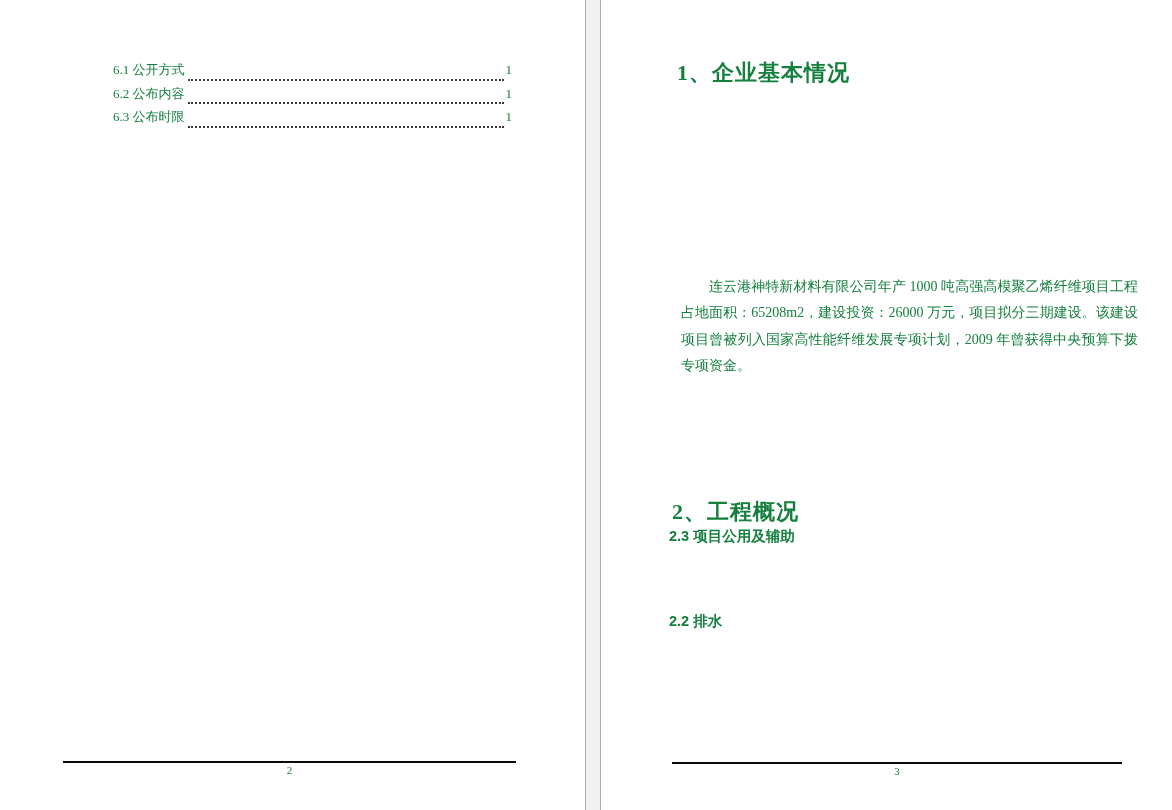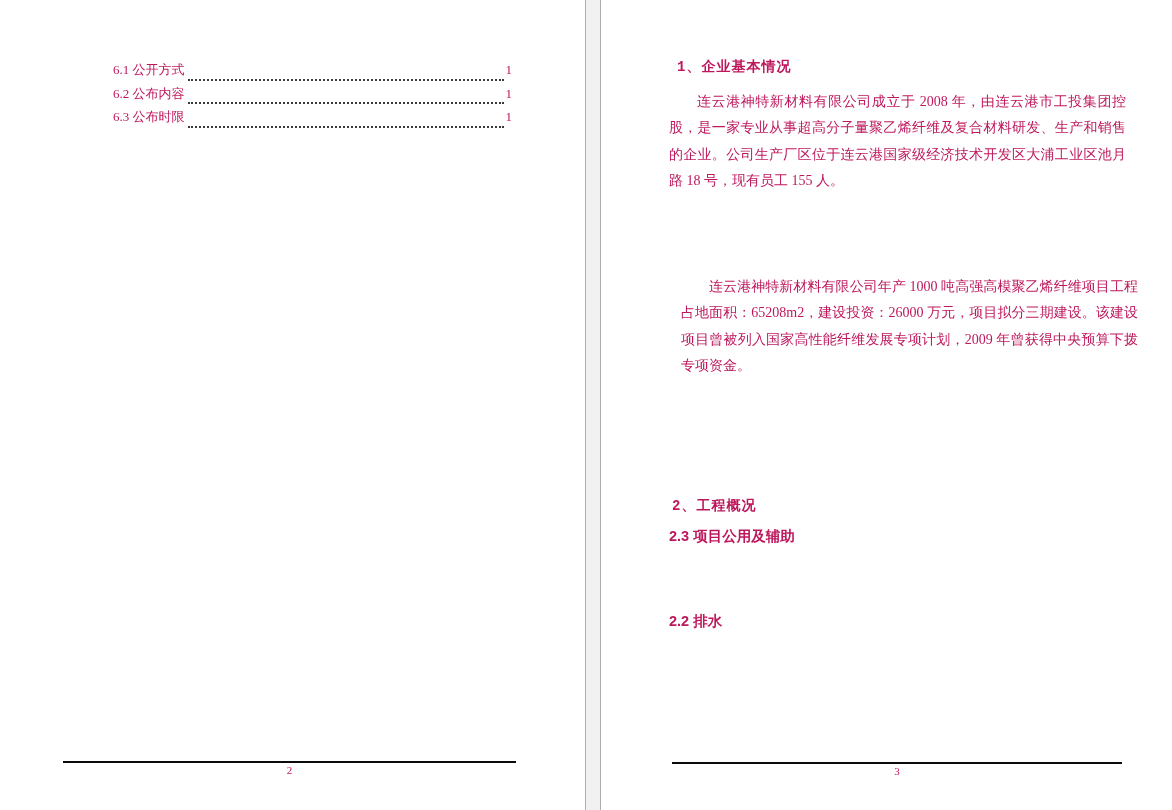--- a/index.html
+++ b/index.html
@@ -1,21 +1,21 @@
 <!DOCTYPE html>
 <html><head>
 <meta charset="utf-8">
 <style>
   * { margin:0; padding:0; box-sizing:border-box; }
   html,body { background:#ffffff; }
   .canvas {
     position:relative; width:1172px; height:810px;
     background:#ffffff; overflow:hidden;
     font-family:"Liberation Serif","DejaVu Serif",serif;
-    color:#be185d;
+    color:#15803d;
   }
   .page { position:absolute; top:0; height:810px; background:#ffffff; }
   .page-left  { left:0;   width:585px; }
   .page-right { left:601px; width:571px; }
   .page-gap {
     position:absolute; top:0; left:585px; width:16px; height:810px;
     background:#f1f1f1;
     border-left:1px solid #adadad; border-right:1px solid #adadad;
   }
 
@@ -39,22 +39,22 @@
   .footer-rule.right { left:71px; width:450px; top:762px; }
   .footer-num {
     position:absolute; text-align:center; font-size:11px; top:764px;
   }
   .footer-num.left  { left:63px; width:453px; }
   .footer-num.right { left:71px; width:450px; top:765px; }
 
   
   .h-chapter {
     position:absolute; left:76px;
-    font-family:Liberation Mono, monospace;
-    font-size:14px; font-weight:bold; letter-spacing:1px;
+    font-family:Liberation Serif, serif;
+    font-size:22px; font-weight:bold; letter-spacing:1px;
   }
   .h-sub {
     position:absolute; left:68px;
     font-family:"Liberation Sans","DejaVu Sans",sans-serif;
     font-size:14.5px; font-weight:bold;
   }
   .body-p {
     position:absolute; left:68px; width:457px;
     font-size:14px; line-height:26.3px;
     text-align:justify; text-indent:2em;
@@ -101,21 +101,20 @@
     <div class="footer-rule left"></div>
     <div class="footer-num left">2</div>
   </section>
 
   <div class="page-gap"></div>
 
   <section class="page page-right">
 
     <h1 id="h1-1" class="h-chapter">1、企业基本情况</h1>
 
-    <p id="p-1-1" class="body-p">连云港神特新材料有限公司成立于 2008 年，由连云港市工投集团控股，是一家专业从事超高分子量聚乙烯纤维及复合材料研发、生产和销售的企业。公司生产厂区位于连云港国家级经济技术开发区大浦工业区池月路 18 号，现有员工 155 人。</p>
     <p id="p-1-3" class="body-p">连云港神特新材料有限公司年产 1000 吨高强高模聚乙烯纤维项目工程占地面积：65208m2，建设投资：26000 万元，项目拟分三期建设。该建设项目曾被列入国家高性能纤维发展专项计划，2009 年曾获得中央预算下拨专项资金。</p>
 
     <h1 id="h1-2" class="h-chapter">2、工程概况</h1>
 
     <h2 id="h2-21" class="h-sub">2.3 项目公用及辅助</h2>
 
     <h2 id="h2-22" class="h-sub">2.2 排水</h2>
 
     <div class="footer-rule right"></div>
     <div class="footer-num right">3</div>

